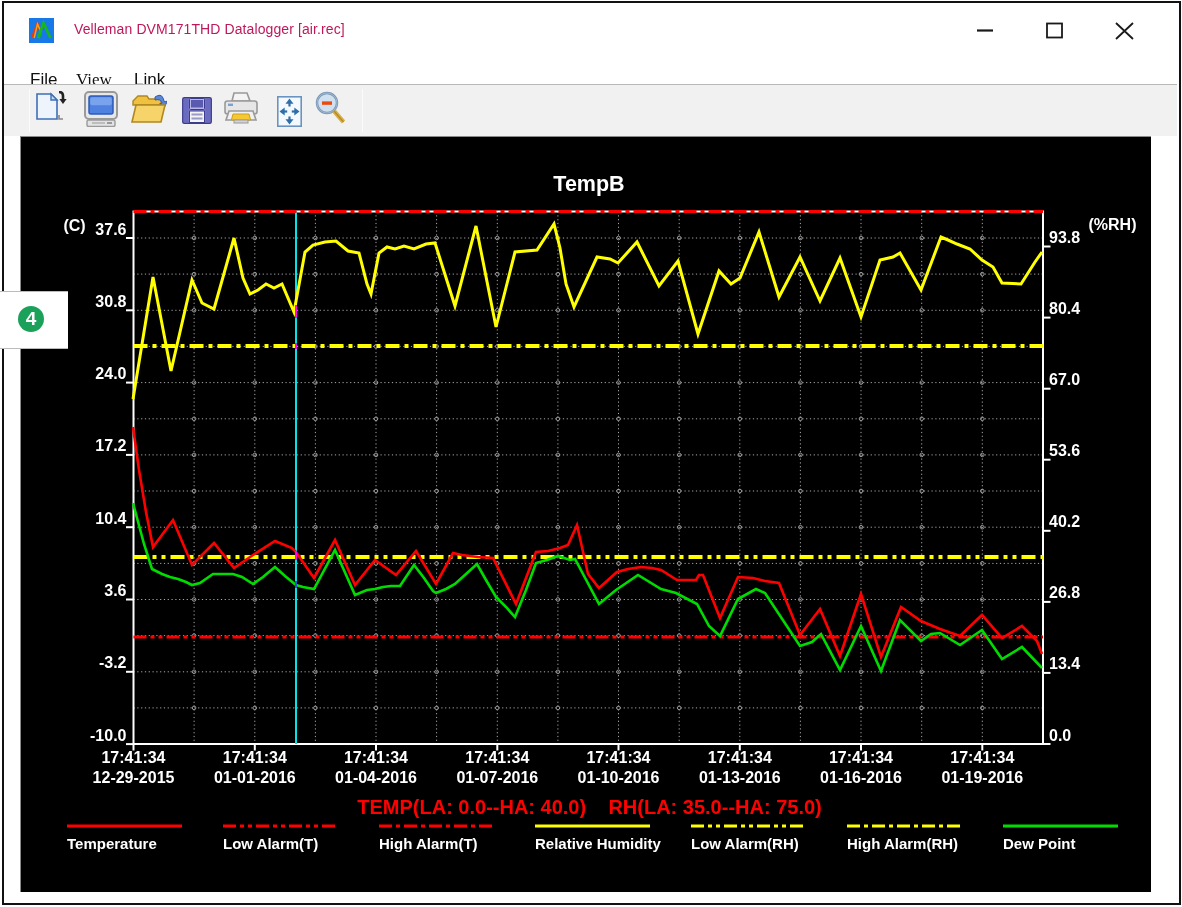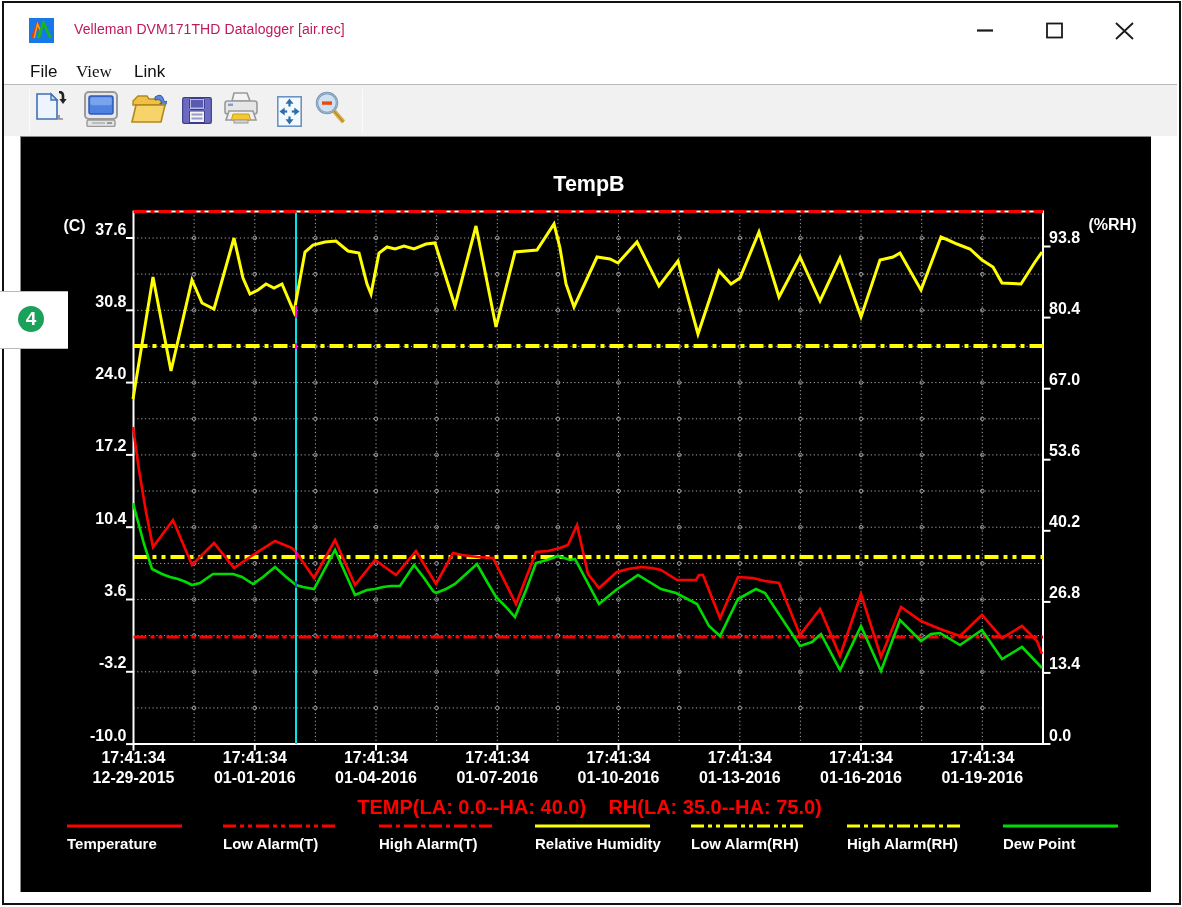--- a/index.html
+++ b/index.html
@@ -1,19 +1,19 @@
 <!DOCTYPE html>
 <html><head><meta charset="utf-8"><style>
 html,body{margin:0;padding:0;width:1182px;height:907px;background:#ffffff;overflow:hidden;}
 *{box-sizing:border-box;}
 body{font-family:"Liberation Sans",sans-serif;position:relative;}
 .frame{position:absolute;left:2px;top:1px;width:1179px;height:904px;border:2px solid #111;}
 .titletext{position:absolute;left:58px;top:21px;font-size:14px;color:#be185d;letter-spacing:0.1px;margin-left:16px;}
 .menubar{position:absolute;left:0;top:58px;height:24px;font-size:17px;color:#101010;}
-.menubar span{position:absolute;top:4px;}
+.menubar span{position:absolute;top:12px;}
 .toolbar{position:absolute;left:4px;top:84px;width:1173px;height:52px;background:#f1f1f1;border-top:1px solid #b8b8b8;}
 .tsep{position:absolute;top:4px;height:43px;width:1px;background:#c6c6c6;border-right:1px solid #fbfbfb;}
 .ticon{position:absolute;top:6px;}
 .panel{position:absolute;left:20px;top:136px;width:1131px;height:756px;background:#000;border-left:1.5px solid #8a8a8a;border-top:1.5px solid #8a8a8a;}
 .note{position:absolute;left:0px;top:291px;width:68px;height:58px;background:#fff;border-top:1px solid #bbb;border-bottom:1px solid #bbb;z-index:5;}
 .notec{position:absolute;left:18px;top:14px;width:26px;height:26px;border-radius:50%;background:#1ba15a;color:#fff;font-size:19px;font-weight:bold;text-align:center;line-height:26px;}
 </style></head>
 <body>
 <div class="frame"></div>
 <svg width="25" height="25" viewBox="0 0 25 25" style="position:absolute;left:29px;top:18px;">

